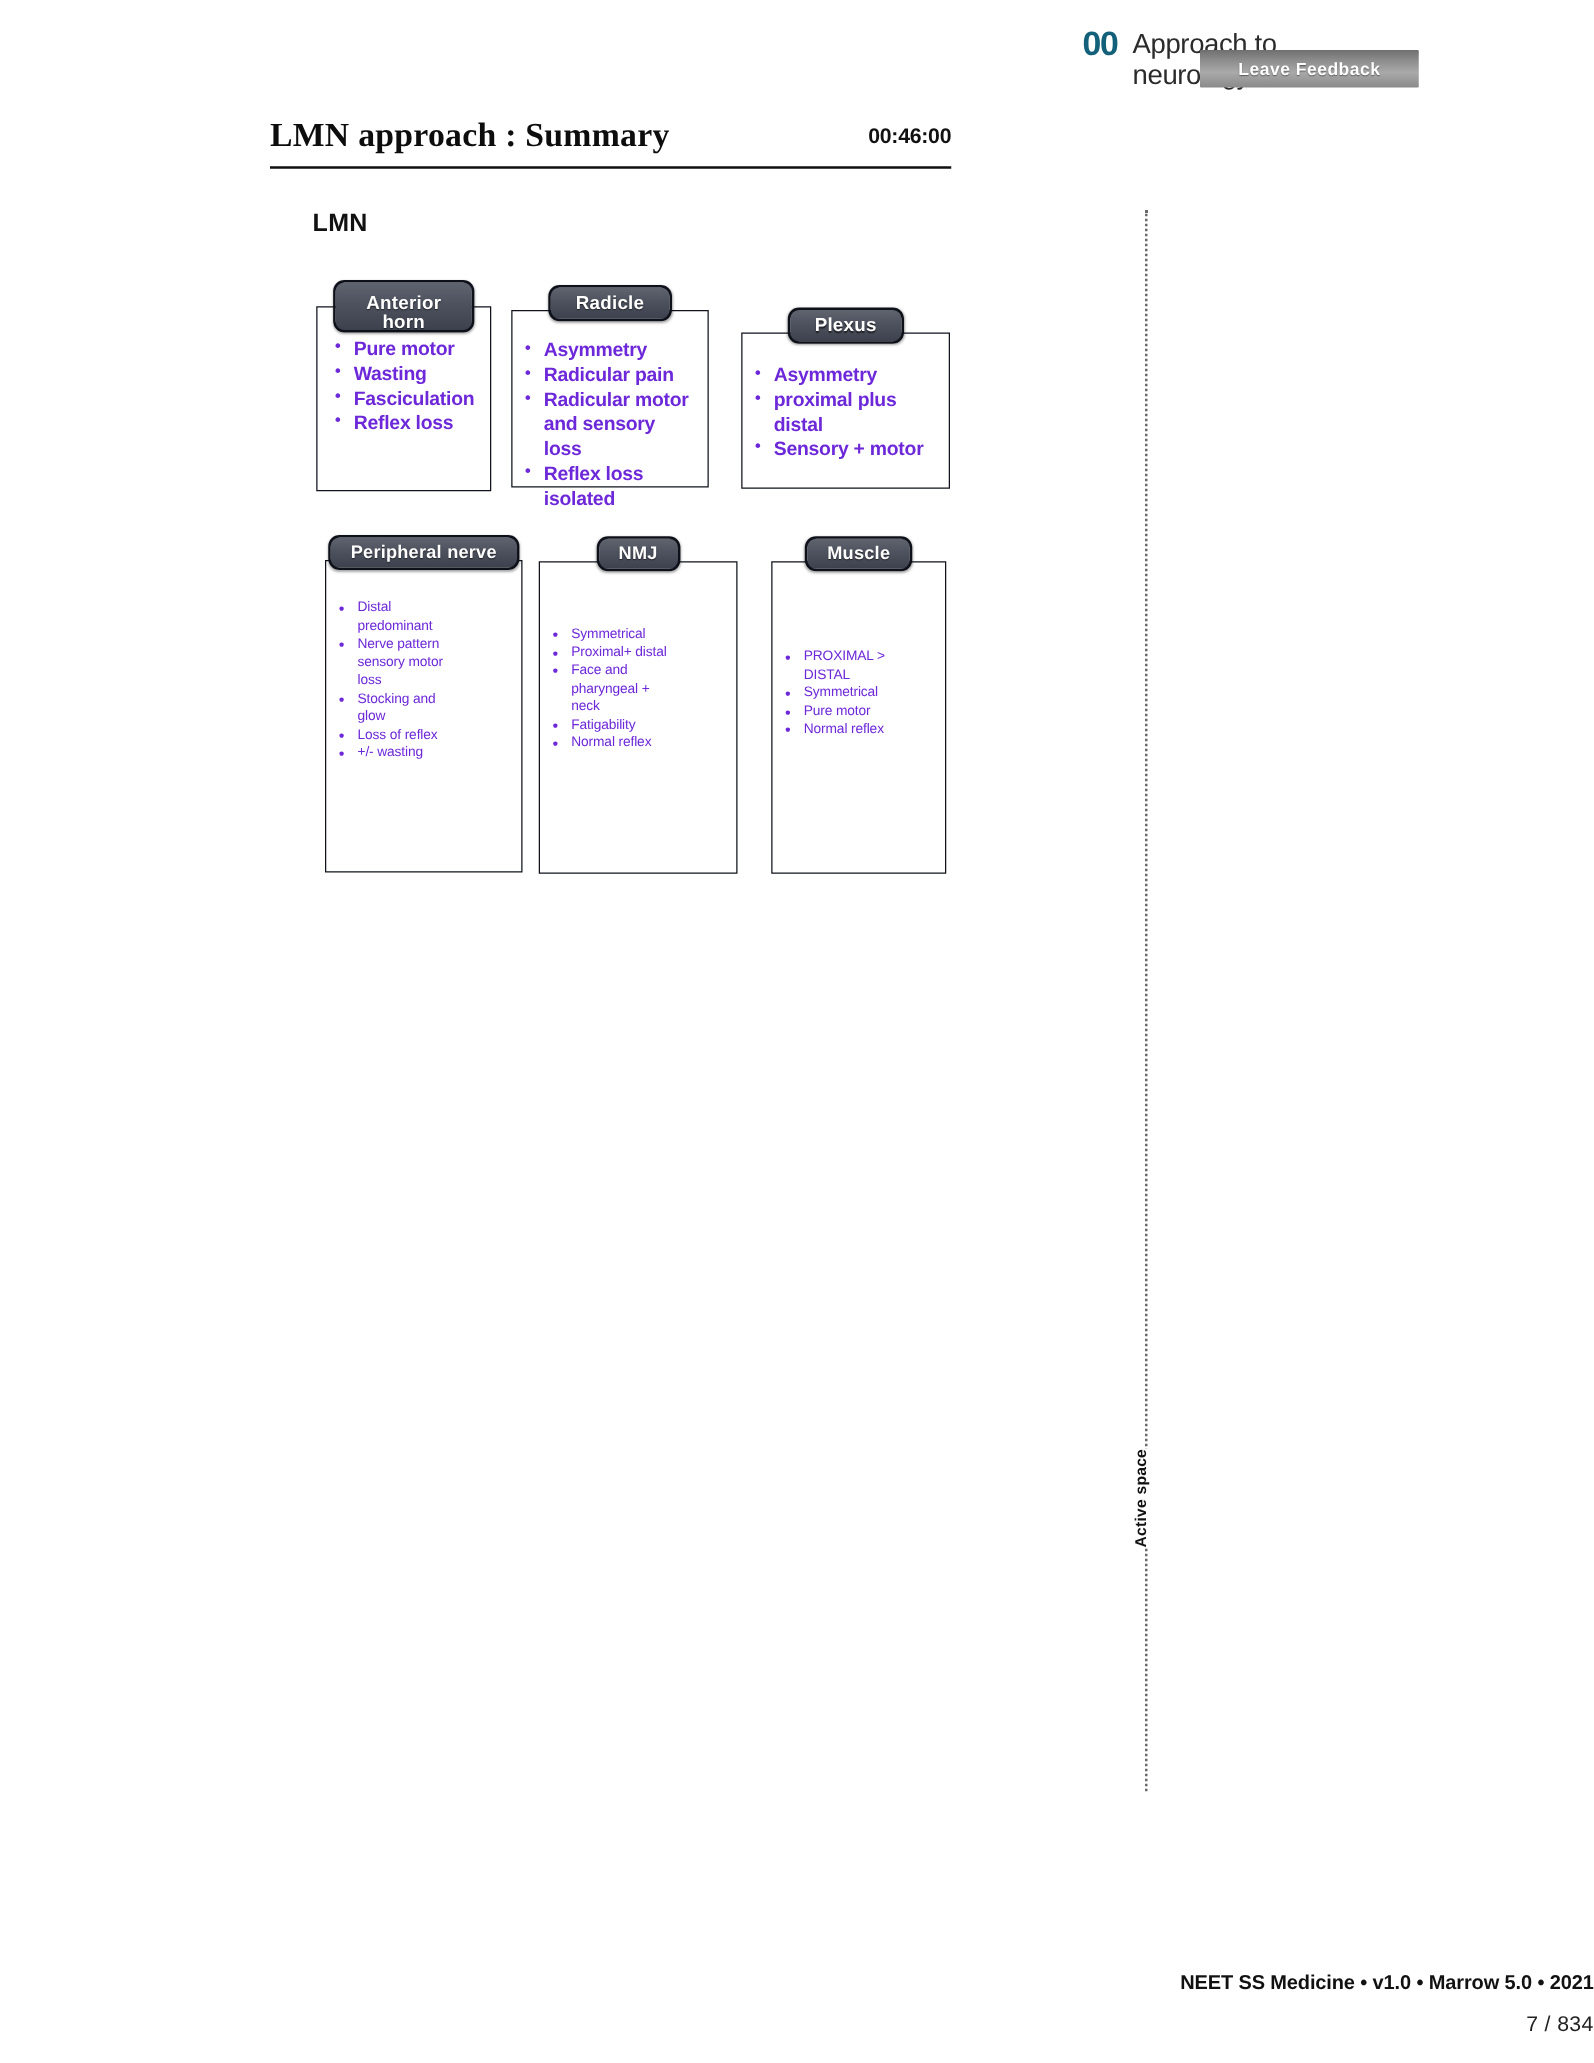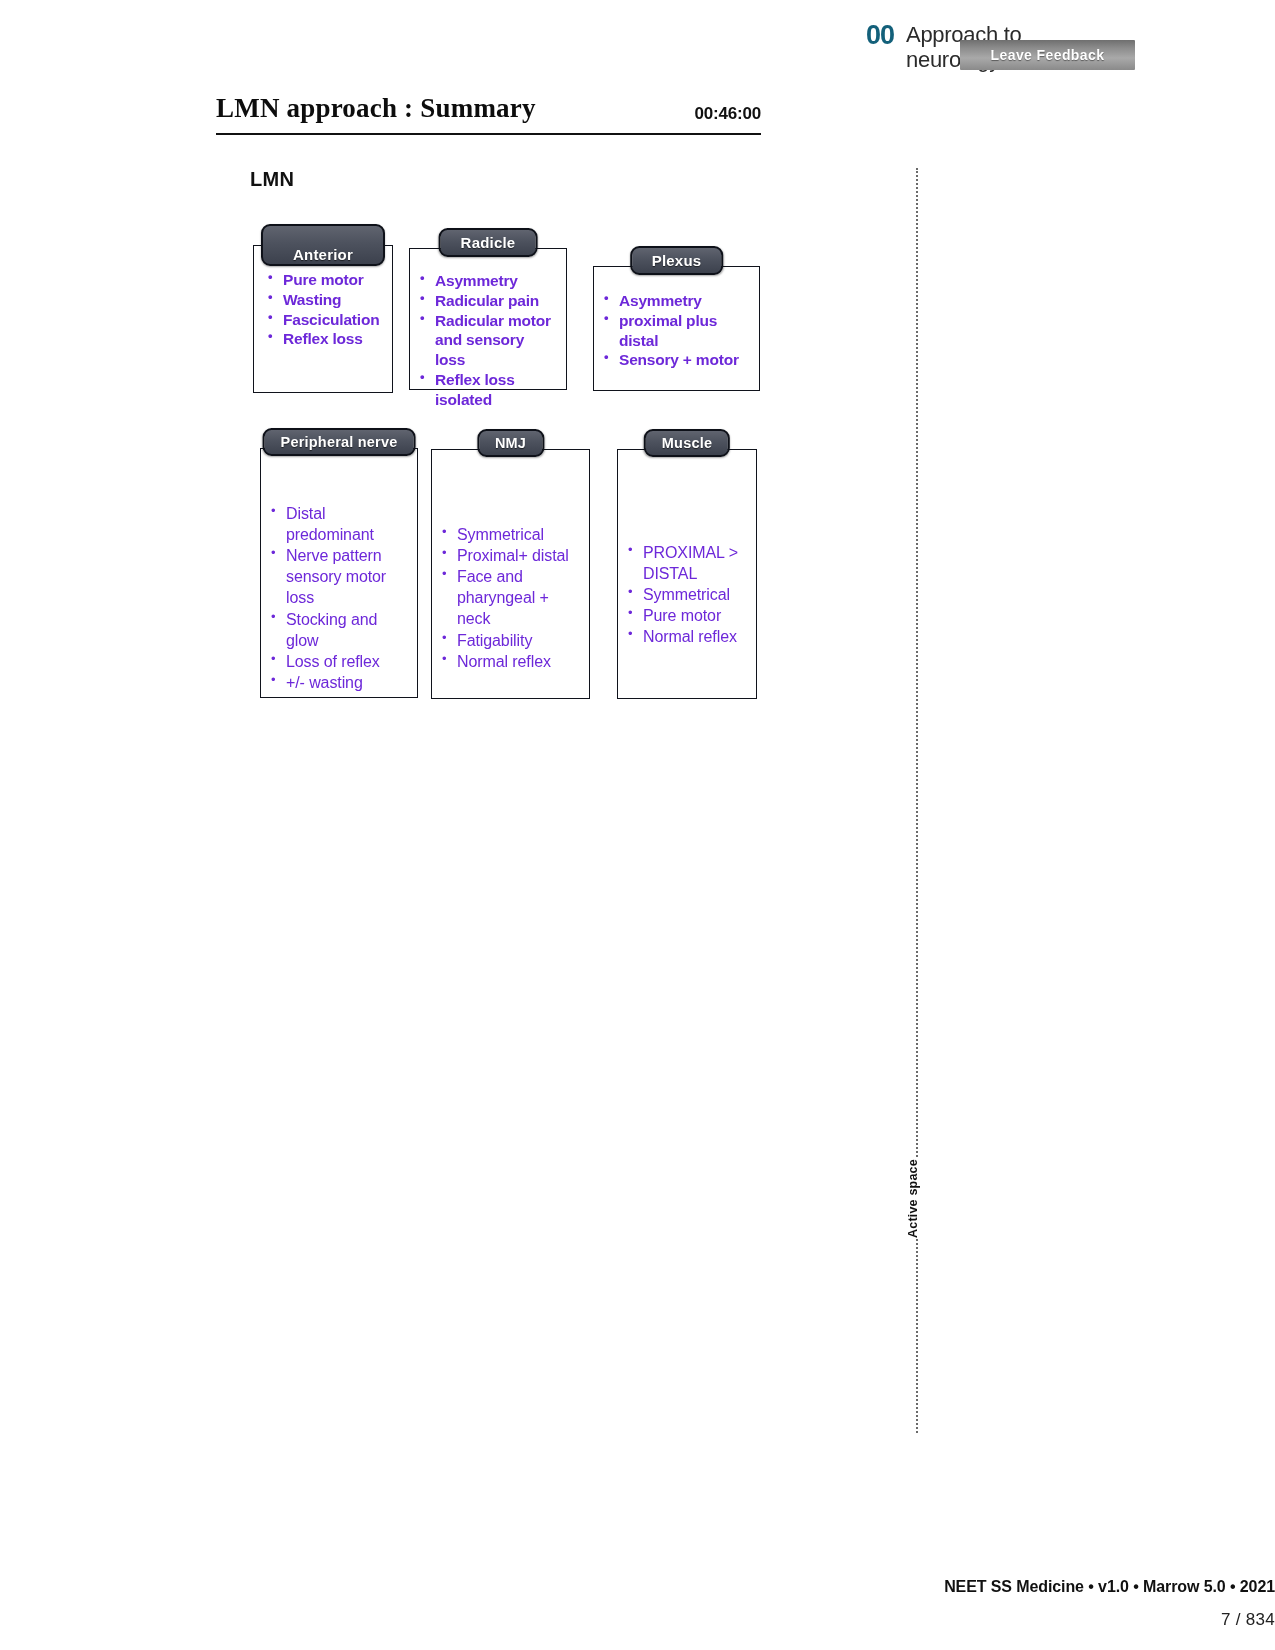--- a/index.html
+++ b/index.html
@@ -30,21 +30,21 @@
     background: linear-gradient(180deg,#6f6f6f 0%,#8d8d8d 28%,#a9a9a9 60%,#8a8a8a 100%);
     display: flex; align-items: center; justify-content: center;
     color: #ffffff; font-size: 14px; font-weight: bold;
     letter-spacing: 0.4px; text-shadow: 0 1px 1px rgba(0,0,0,.45);
     border-radius: 1px;
   }
 
   
   .slide-title-row {
     position: absolute; left: 216px; top: 93px; width: 545px;
-    display: flex; align-items: flex-end; justify-content: space-between;
+    display: flex; align-items: center; justify-content: space-between;
     border-bottom: 2.5px solid #111; padding-bottom: 9px;
   }
   .slide-title {
     font-family: "Liberation Serif", serif;
     font-size: 27px; font-weight: bold; color: #0d0d0d;
     letter-spacing: 0.2px;
   }
   .slide-time { font-size: 17px; font-weight: bold; color: #111; letter-spacing:-0.2px;}
 
   
@@ -81,30 +81,30 @@
 
   
   .row1 ul.node-list {
     font-size: 15.5px; font-weight: bold; line-height: 1.28;
     letter-spacing: -0.2px;
   }
   .row1 .node-tab { font-size: 15px; padding: 4px 20px; letter-spacing:.2px;}
 
   
   .row2 ul.node-list {
-    font-size: 16px; font-weight: normal; line-height: 1.32;
-    letter-spacing: -0.1px; color:#111;margin-top:24px;
+    font-size: 11px; font-weight: normal; line-height: 1.32;
+    letter-spacing: -0.1px; color:#111;
   }
   .row2 .node-tab { font-size: 14.5px; padding: 4px 16px; letter-spacing:.2px;}
 
   
   #box-anterior { left: 253px; top: 225px; width: 140px; }
   #box-anterior .node-body { height: 148px; padding: 24px 10px 10px 14px; }
   #box-anterior .node-tab {
-    width: 124px; height: 42px; padding: 21px 6px 0 6px;
+    width: 113px; height: 42px; padding: 9px 6px 0 6px;
     line-height: 1.0; overflow: hidden; top: -1px;
   }
   #box-anterior .node-tab span { display:block; }
 
   #box-radicle { left: 409px; top: 228px; width: 158px; }
   #box-radicle .node-body { height: 142px; padding: 22px 8px 8px 10px; }
 
   #box-plexus { left: 593px; top: 246px; width: 167px; }
   #box-plexus .node-body { height: 125px; padding: 24px 8px 8px 10px; }
 

